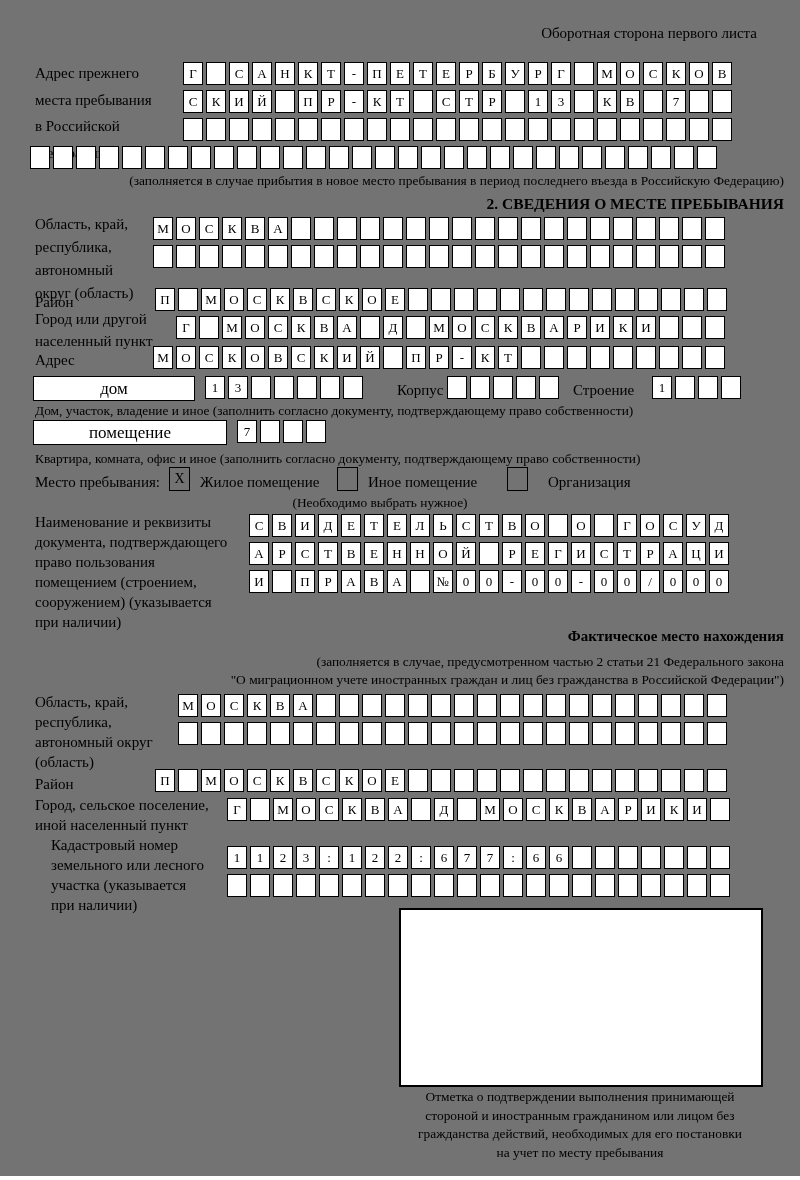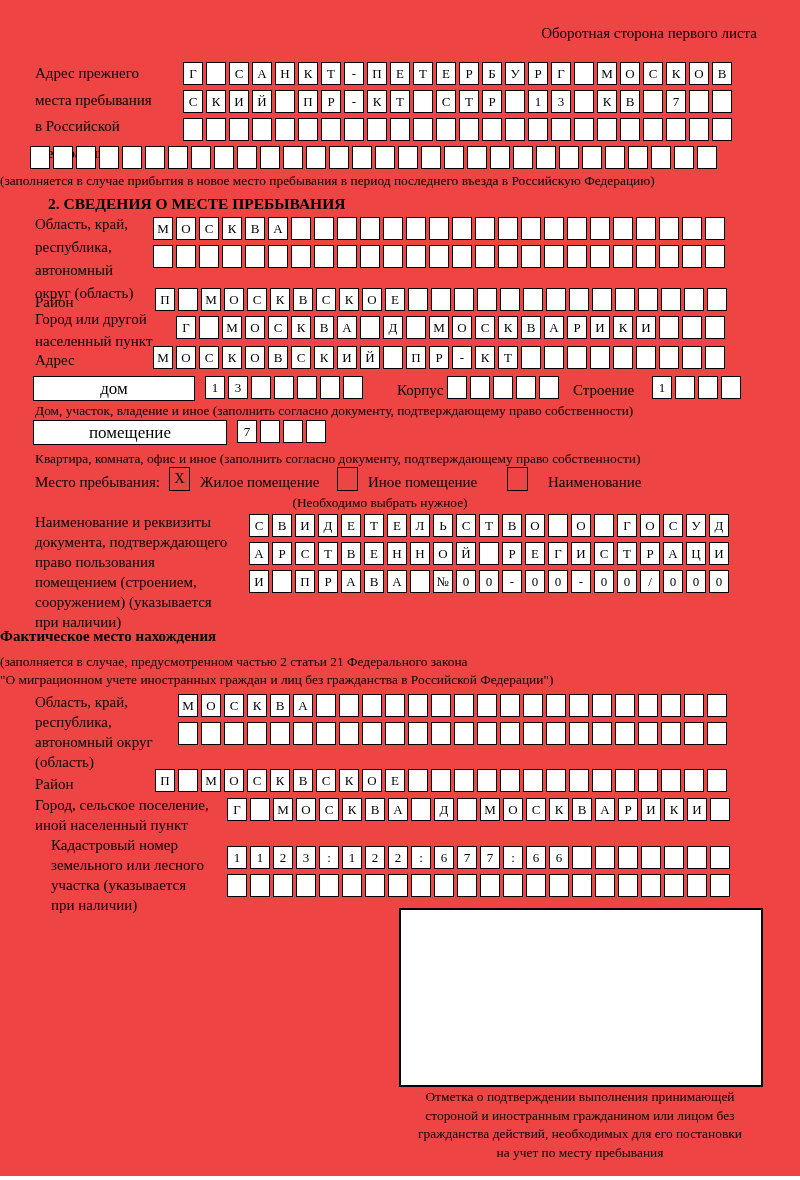--- a/index.html
+++ b/index.html
@@ -1,21 +1,21 @@
 <!DOCTYPE html>
 <html><head>
 <meta charset="utf-8">
 <style>
   html,body{margin:0;padding:0;background:#fff;}
-  #page{position:relative;width:800px;height:1176px;background:#ef4444;color:#000;
+  #page{position:relative;width:800px;height:1176px;background:#737373;color:#000;
         font-family:"Liberation Serif","DejaVu Serif",serif;overflow:hidden;}
   .lbl{position:absolute;font-size:15px;line-height:26px;white-space:pre-line;}
   .note{position:absolute;font-size:13.4px;line-height:17px;white-space:pre-line;}
   .title{position:absolute;font-weight:bold;font-size:15.5px;}
-  .center{left:0;right:16px;text-align:left;}
+  .center{left:0;right:16px;text-align:right;}
   .cellrow{position:absolute;display:flex;gap:3px;}
   .cell{display:inline-block;box-sizing:content-box;width:18px;height:21px;border:1.6px solid #000;
         text-align:center;font-size:13px;line-height:21px;background:#fff;}
   .checkbox{position:absolute;width:19px;height:22px;border:1.6px solid #000;text-align:center;
         font-size:14px;line-height:22px;}
   .widebox{position:absolute;border:1.6px solid #000;text-align:center;font-size:17px;line-height:23px;height:23px;background:#fff;}
   .stamp{position:absolute;border:2px solid #000;background:#fff;}
 </style>
 </head>
 <body>
@@ -323,21 +323,21 @@
       <span class="cell"></span>
     </div>
   <div class="note" style="left:35px;top:450px;">Квартира, комната, офис и иное (заполнить согласно документу, подтверждающему право собственности)</div>
 
   <div class="lbl" style="left:35px;top:469px;">Место пребывания:</div>
   <div class="checkbox" style="left:169px;top:467px;">X</div>
   <div class="lbl" style="left:200px;top:469px;">Жилое помещение</div>
   <div class="checkbox" style="left:337px;top:467px;"></div>
   <div class="lbl" style="left:368px;top:469px;">Иное помещение</div>
   <div class="checkbox" style="left:507px;top:467px;"></div>
-  <div class="lbl" style="left:548px;top:469px;">Наименование</div>
+  <div class="lbl" style="left:548px;top:469px;">Организация</div>
   <div class="note" style="left:120px;top:494px;width:520px;text-align:center;">(Необходимо выбрать нужное)</div>
 
   <div class="lbl" style="left:35px;top:512px;line-height:20px;">Наименование и реквизиты
 документа, подтверждающего
 право пользования
 помещением (строением,
 сооружением) (указывается
 при наличии)</div>
   <div class="cellrow" style="left:249px;top:514px;">
       <span class="cell">С</span>

